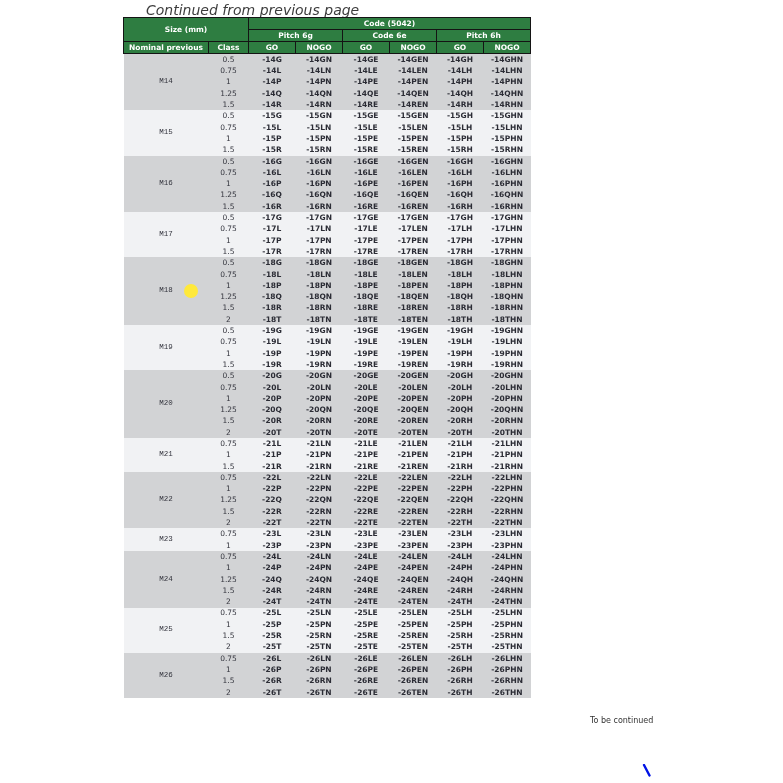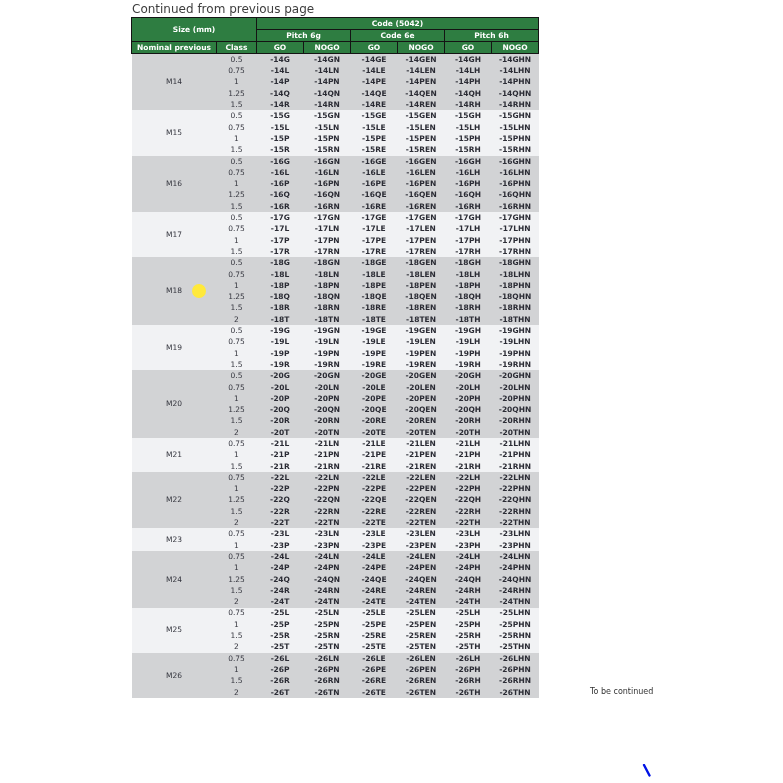--- a/index.html
+++ b/index.html
@@ -2,44 +2,44 @@
 <html style="--green: #2e7d41; --yellow: #ffe93b;"><head>
 <meta charset="utf-8">
 <style>
   html, body { margin:0; padding:0; }
   body {
     width:783px; height:783px; background:#ffffff; position:relative;
     font-family:"DejaVu Sans", "Liberation Sans", sans-serif;
     overflow:hidden;
   }
   .continued-note {
-    position:absolute; left:132px; top:2px;
-    font-size:12px; color:#3d3d3d;
+    position:absolute; left:146px; top:2px;
+    font-size:14px; color:#3d3d3d;font-style:italic;
   }
   .tbc-note {
-    position:absolute; left:590px; top:687px;
+    position:absolute; left:590px; top:716px;
     font-size:8px; color:#333333;text-align:center;
   }
   table.gauge {
-    position:absolute; left:131px; top:17px; width:407px;
+    position:absolute; left:123px; top:17px; width:407px;
     border-collapse:collapse; table-layout:fixed;
   }
   table.gauge thead th {
     background:var(--green, #2e7d41); color:#ffffff;
     font-size:7.5px; font-weight:bold; text-align:center;
     border:1px solid #141414; height:11px; padding:0; line-height:1;
   }
   table.gauge tbody td {
     font-size:7.5px; height:11.3px; padding:0; line-height:1;
     text-align:center; vertical-align:middle;
     border:none;
   }
   tbody td.code { font-weight:bold; color:#2b2c35; border-left:1px solid #58595c; }
   tbody td.pitch { color:#34353e; border-left:1px solid #58595c; }
-  tbody td.diam { color:#34353e; position:relative; }
+  tbody td.diam { color:#34353e; position:relative;font-family:Liberation Mono, monospace; }
   tr.gray td { background:#d2d3d5; }
   tr.light td { background:#f1f2f4; }
   .dot {
     position:absolute; left:60px; top:50%; margin-top:-7px;
     width:14px; height:14px; border-radius:50%;
     background:var(--yellow, #ffe93b); display:block;
   }
   .blue-mark { position:absolute; left:642px; top:764px; }
 </style>
 </head>

